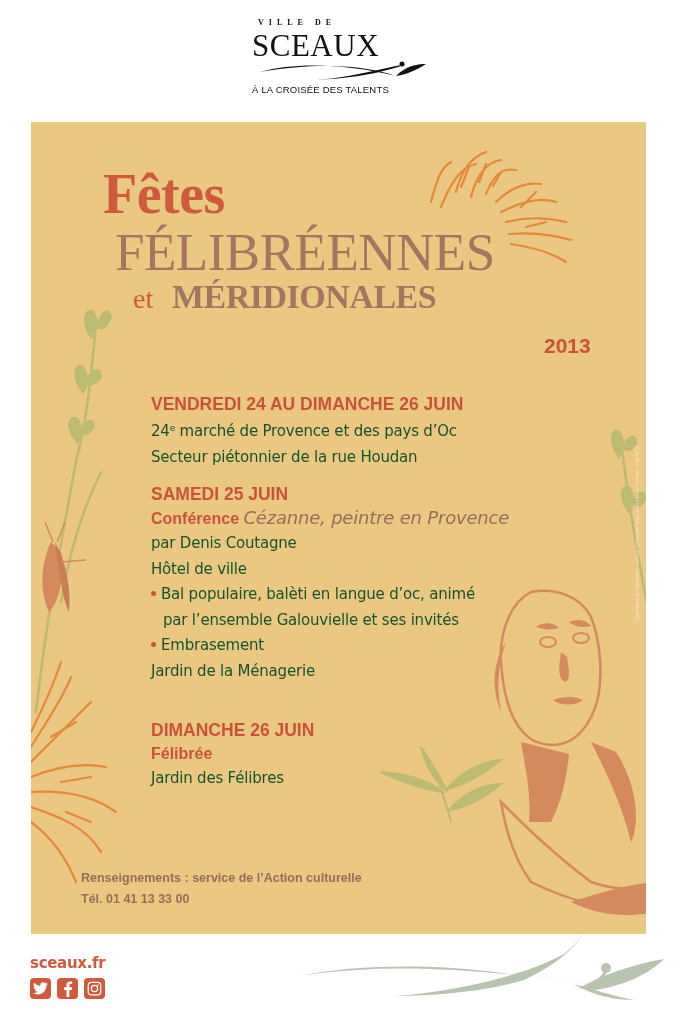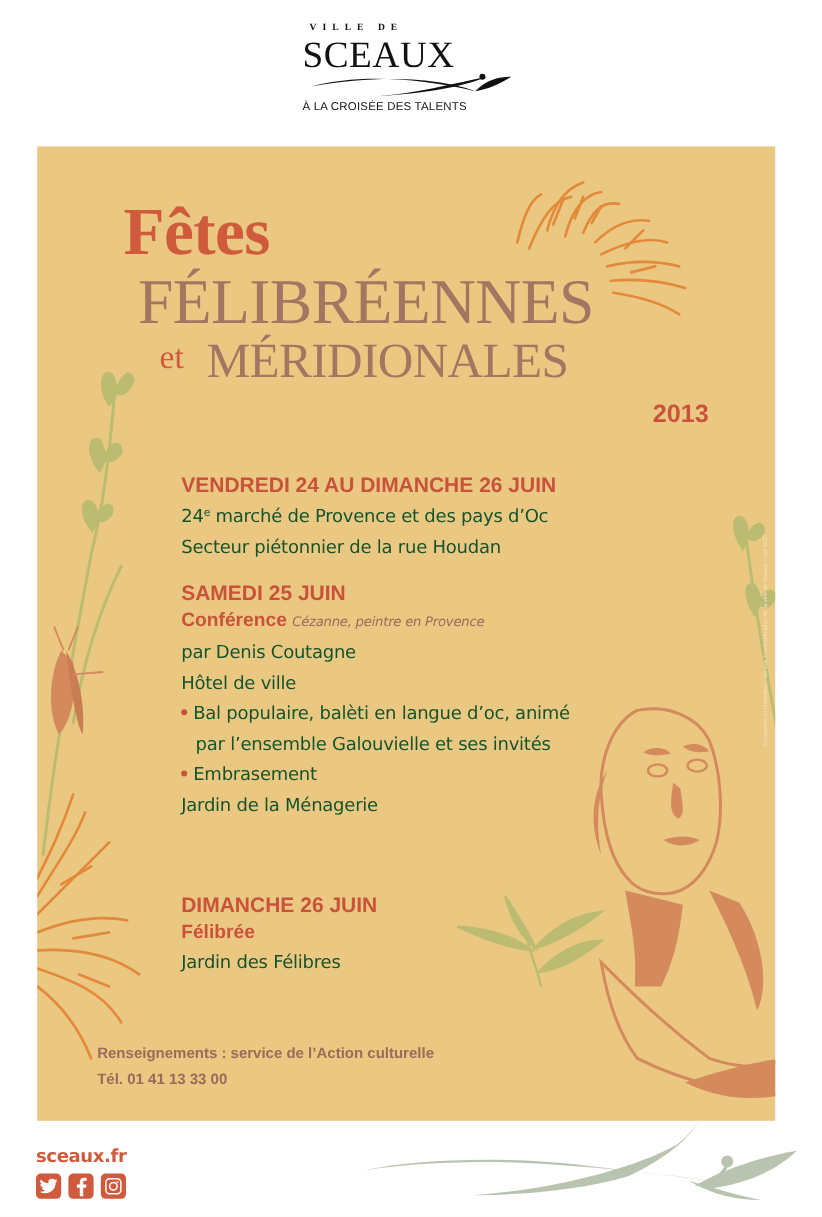--- a/index.html
+++ b/index.html
@@ -13,29 +13,29 @@
   .logo svg.swoosh { position: absolute; left: 4px; top: 40px; }
   .logo .tagline { position: absolute; left: 0; right: 0; top: 66px; font-family: "Liberation Sans", sans-serif; font-size: 9.5px; color: #111; letter-spacing: 0.2px; }
 
   
   .poster { position: absolute; left: 31px; top: 122px; width: 615px; height: 812px; background: #ebc882; overflow: hidden; }
   .poster svg.deco { position: absolute; left: 0; top: 0; }
 
   .title-fetes { position: absolute; left: 72px; top: 44px; font-family: "Liberation Serif", serif; font-weight: bold; font-size: 56px; color: #d05a3c; line-height: 1; letter-spacing: -0.5px; }
   .title-feli { position: absolute; left: 84px; top: 104px; font-family: "Liberation Serif", serif; font-size: 53px; color: #a47662; line-height: 1; letter-spacing: -0.5px; }
   .title-et { position: absolute; left: 102px; top: 163px; font-family: "Liberation Serif", serif; font-size: 28px; color: #d05a3c; line-height: 1; }
-  .title-meri { position: absolute; left: 141px; top: 158px; font-family: "Liberation Serif", serif; font-size: 41px; color: #a47662; line-height: 1; letter-spacing: -0.5px; }
+  .title-meri { position: absolute; left: 141px; top: 158px; font-family: "Liberation Serif", serif; font-size: 34px; color: #a47662; line-height: 1; letter-spacing: -0.5px; font-weight: bold; }
   .title-year { position: absolute; left: 513px; top: 213px; font-family: "Liberation Sans", sans-serif; font-weight: bold; font-size: 21px; color: #c9533a; line-height: 1; }
 
   .program { position: absolute; left: 120px; top: 270px; width: 400px; }
   .block { position: absolute; left: 0; }
   .day { font-weight: bold; font-size: 17.5px; color: #c9533a; line-height: 24px; white-space: nowrap; }
   .line { font-family: "DejaVu Sans", sans-serif; font-size: 15px; color: #14532d; line-height: 25.5px; white-space: nowrap; letter-spacing: -0.2px; }
   .sub { font-weight: bold; font-size: 16px; color: #c9533a; line-height: 24px; white-space: nowrap; }
-  .sub .ital { font-family: "DejaVu Sans", sans-serif; font-style: italic; font-weight: normal; font-size: 11px; color: #9a6b5a; letter-spacing: -0.2px; }
+  .sub .ital { font-family: "DejaVu Sans", sans-serif; font-style: italic; font-weight: normal; font-size: 18px; color: #9a6b5a; letter-spacing: -0.2px; }
   sup.ord { font-size: 9px; vertical-align: 5px; }
   .bullet { display: inline-block; width: 5px; height: 5px; border-radius: 50%; background: #c9533a; margin-right: 5px; vertical-align: 3px; }
   .indent { padding-left: 12px; }
 
   .info { position: absolute; left: 50px; top: 746px; font-weight: bold; font-size: 12.5px; color: #9a6b5a; line-height: 21px; }
 
   .credits { position: absolute; left: 604px; top: 500px; transform: rotate(-90deg); transform-origin: 0 0; font-size: 4.6px; color: #f4e4c0; white-space: nowrap; letter-spacing: 0.1px; }
 
   
   .site { position: absolute; left: 30px; top: 954px; font-family: "DejaVu Sans", sans-serif; font-size: 15px; font-weight: bold; color: #d05a3c; letter-spacing: -0.3px; }
@@ -153,21 +153,21 @@
       <div class="day">SAMEDI 25 JUIN</div>
       <div class="sub"><span>Conférence</span> <span class="ital">Cézanne, peintre en Provence</span></div>
       <div class="line">par Denis Coutagne</div>
       <div class="line">Hôtel de ville</div>
       <div class="line"><span class="bullet"></span><span>Bal populaire, balèti en langue d’oc, animé</span></div>
       <div class="line indent">par l’ensemble Galouvielle et ses invités</div>
       <div class="line"><span class="bullet"></span><span>Embrasement</span></div>
       <div class="line">Jardin de la Ménagerie</div>
     </div>
 
-    <div class="block" style="top:350px;">
+    <div class="block" style="top:326px;">
       <div class="day">DIMANCHE 26 JUIN</div>
       <div class="sub">Félibrée</div>
       <div class="line">Jardin des Félibres</div>
     </div>
   </div>
 
   <div class="info">
     <div>Renseignements : service de l’Action culturelle</div>
     <div>Tél. 01 41 13 33 00</div>
   </div>

